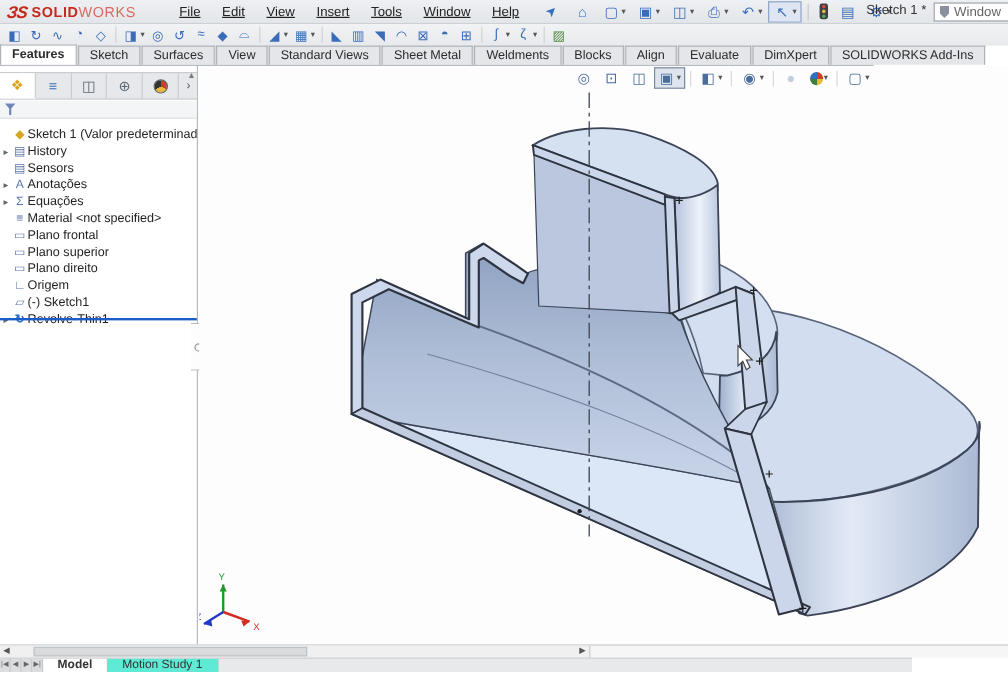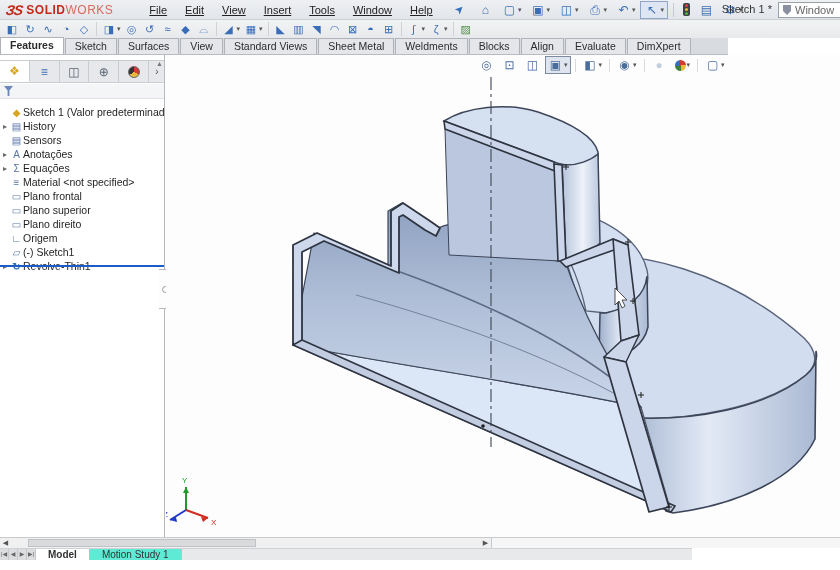--- a/index.html
+++ b/index.html
@@ -82,21 +82,21 @@
   .hbtn.active { border-color:#7c8aa0; background:#dfe5ee; }
   .hbtn .ball { width:11px; height:11px; border-radius:50%;
     background:conic-gradient(#d23b2e 0 25%, #e8b93c 25% 50%, #3f7f3a 50% 75%, #2f6fbd 75% 100%); }
   .hsep { width:1px; height:13px; background:#d6d9de; margin:0 2px; }
 
   
   .hscroll { position:absolute; left:0; top:537px; width:840px; height:11px; background:#f6f6f7; border-top:1px solid #c9cccf; }
   .hs-track { position:absolute; left:0; top:0; width:492px; height:11px; background:#f0f0f1; border-right:1px solid #c9cccf; }
   .hs-arrow { position:absolute; top:0; width:11px; height:10px; text-align:center; font-size:7px; line-height:10px; color:#555; }
   .hs-thumb { position:absolute; left:28px; top:1px; width:228px; height:8px; background:#d9dadc; border:1px solid #bfc2c6; }
-  .sheettabs { position:absolute; left:0; top:548px; width:692px; height:12px; background:#e8e9ea;
+  .sheettabs { position:absolute; left:0; top:548px; width:760px; height:12px; background:#e8e9ea;
     border-top:1px solid #cfd1d4; display:flex; align-items:stretch; }
   .navbtns { display:flex; }
   .navbtn { width:9px; font-size:6px; line-height:11px; text-align:center; color:#666; background:#dcdddf; border-right:1px solid #c6c8cb; }
   .stab { padding:0 12px; line-height:11px; font-size:10px; background:#5eead4; border-right:1px solid #bfc1c4; color:#333; }
   .stab.active { background:#fff; font-weight:bold; }
   .statusbar { position:absolute; left:0; top:560px; width:840px; height:10px; background:#f4f5f6;
     border-top:1px solid #d4d6d9; font-size:9.5px; color:#333; padding-left:3px; line-height:10px; }
 </style>
 </head>
 <body>
@@ -251,20 +251,21 @@
     <span class="ctab">Sketch</span>
     <span class="ctab">Surfaces</span>
     <span class="ctab">View</span>
     <span class="ctab">Standard Views</span>
     <span class="ctab">Sheet Metal</span>
     <span class="ctab">Weldments</span>
     <span class="ctab">Blocks</span>
     <span class="ctab">Align</span>
     <span class="ctab">Evaluate</span>
     <span class="ctab">DimXpert</span>
+    <span class="ctab">SOLIDWORKS Add-Ins</span>
   </div>
 
   <div class="main">
 
     <div class="sidepanel">
       <div class="paneltabs">
         <span class="ptab active">
             <span class="yellow">❖</span>
           </span>
         <span class="ptab">

